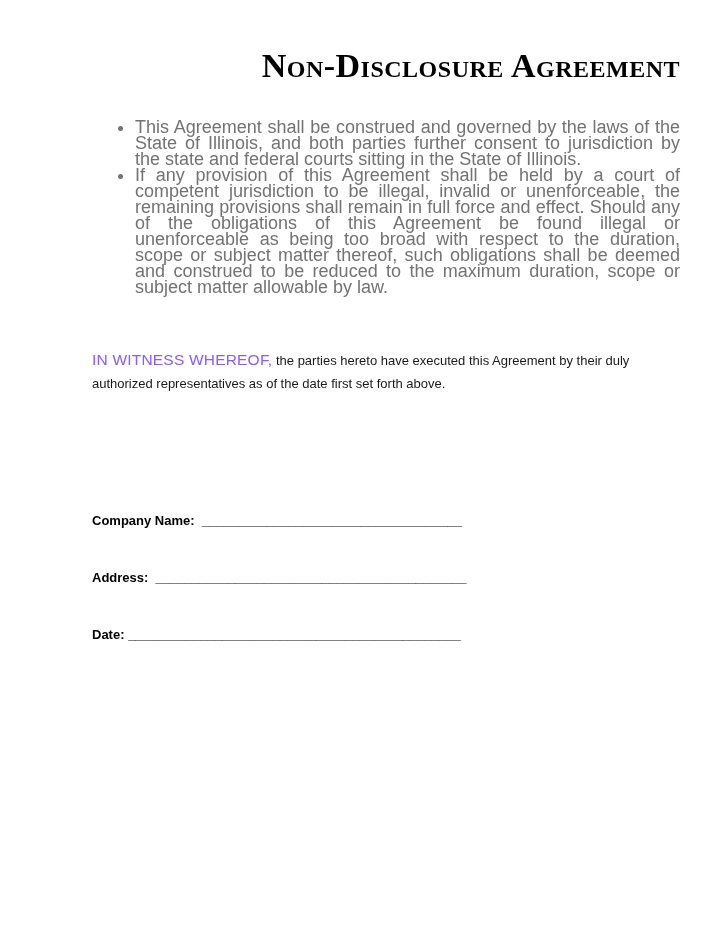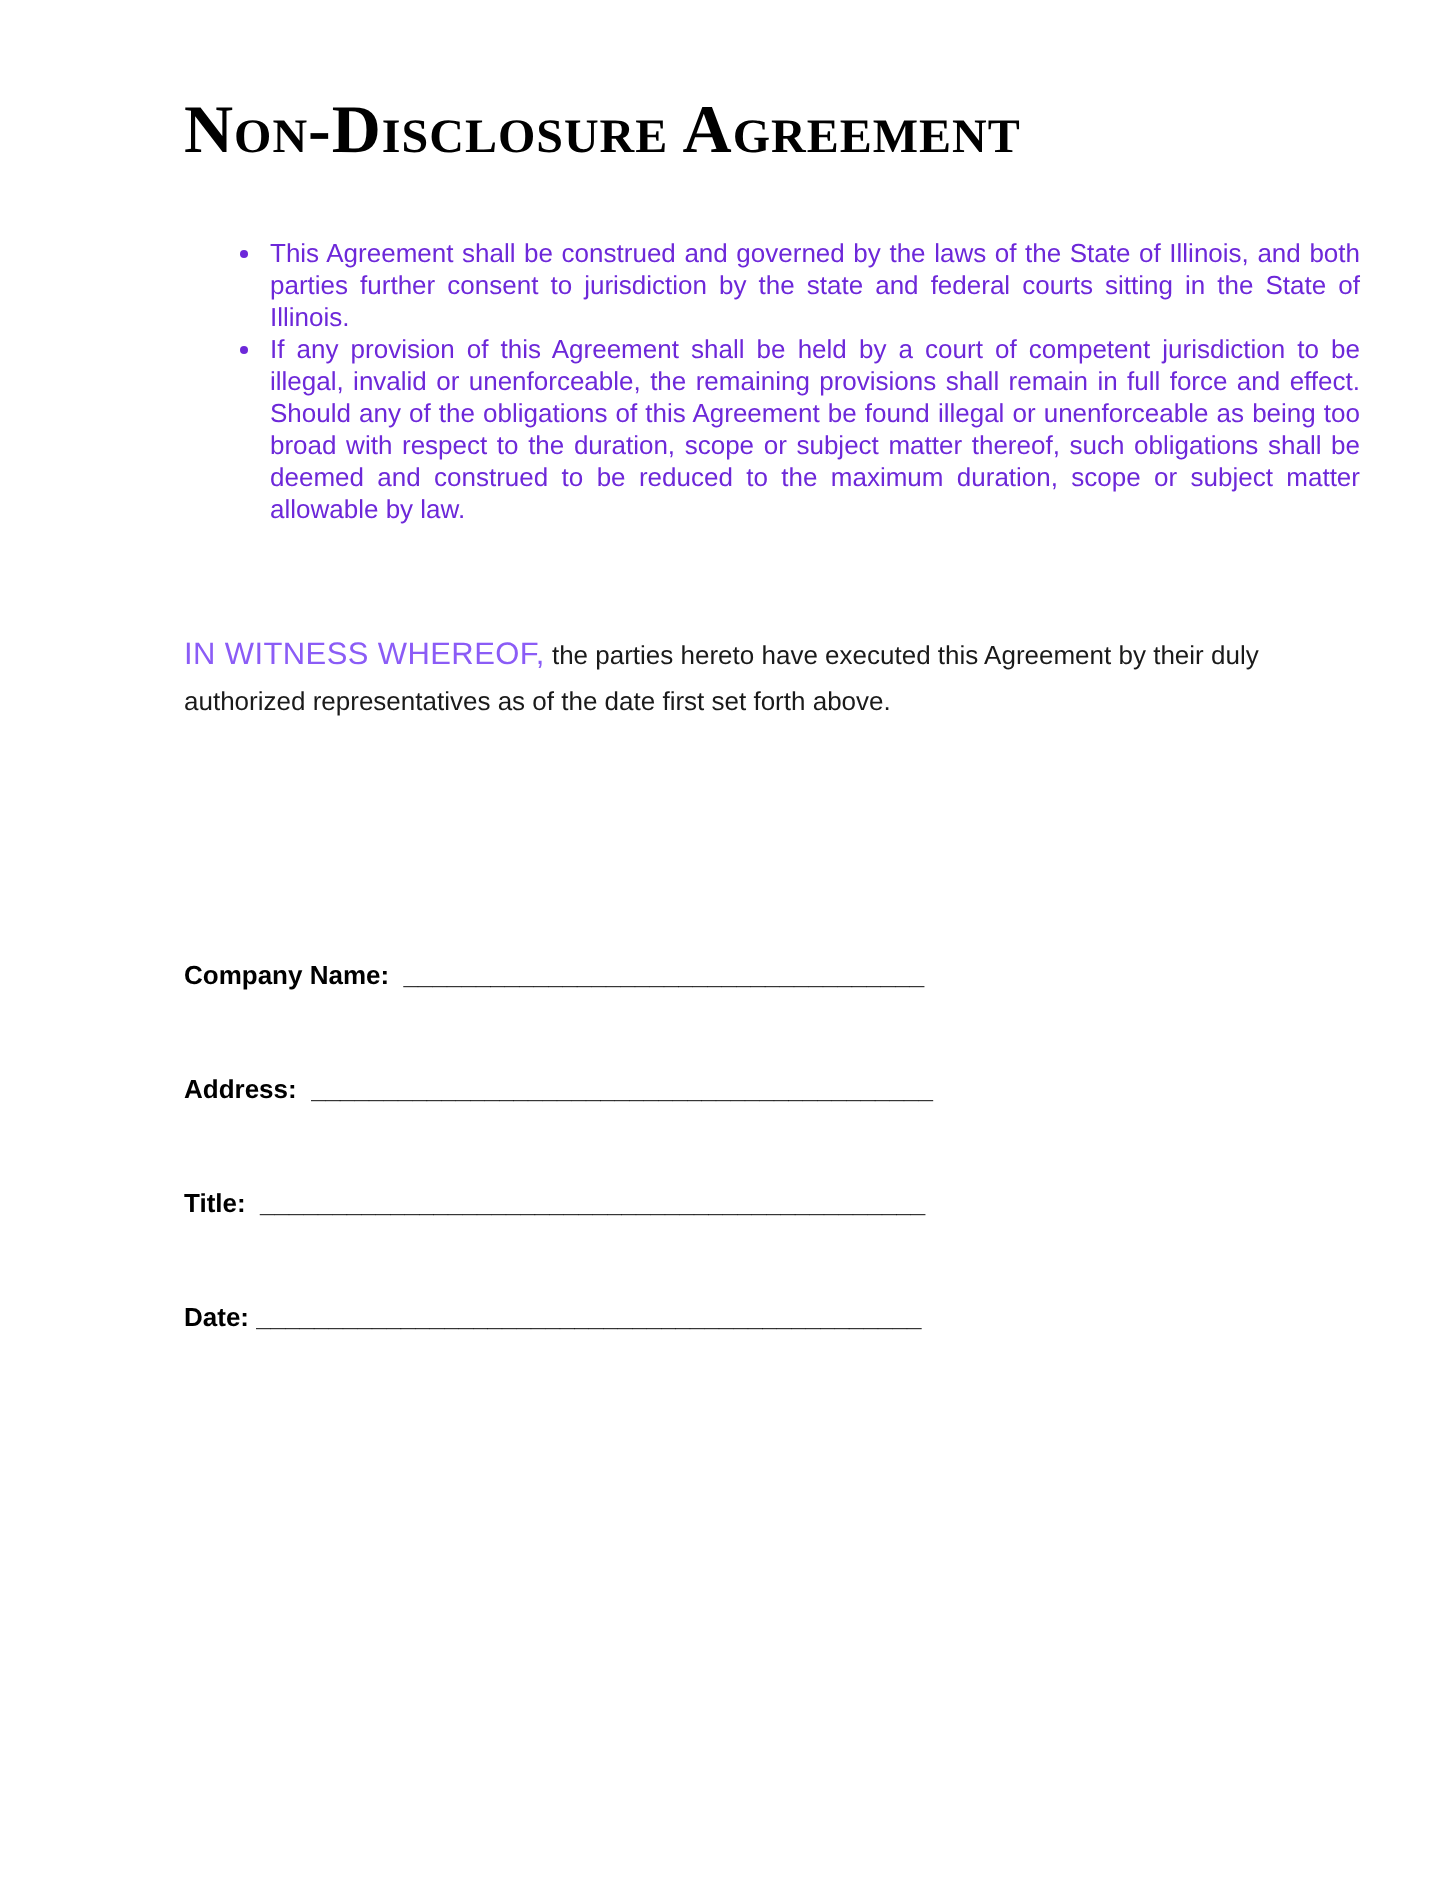--- a/index.html
+++ b/index.html
@@ -18,34 +18,34 @@
       color: #111111;
       overflow: hidden;
     }
     .doc-title {
       font-family: "Liberation Serif", serif;
       font-variant: small-caps;
       font-weight: bold;
       font-size: 34px;
       line-height: 39px;
       letter-spacing: 0.5px;
-      text-align: left;
+      text-align: right;
       color: #000000;
       margin: 0 0 34px 0;
     }
     ul.bullets {
       margin: 0 0 0 24px;
       padding: 0 0 0 19px;
       list-style: disc outside;
     }
     ul.bullets li {
-      font-size: 13px;
+      font-size: 18px;
       line-height: 16px;
       text-align: justify;
-      color: #6d28d9;
+      color: #737373;
     }
     .clause {
       margin: 26px 0 0 0;
       font-size: 13px;
       line-height: 16px;
       text-align: justify;
       color: #1a1a1a;
     }
     .witness {
       margin: 53px 0 0 0;
@@ -86,17 +86,16 @@
     <li>This Agreement shall be construed and governed by the laws of the State of Illinois, and both parties further consent to jurisdiction by the state and federal courts sitting in the State of Illinois.</li>
     <li>If any provision of this Agreement shall be held by a court of competent jurisdiction to be illegal, invalid or unenforceable, the remaining provisions shall remain in full force and effect. Should any of the obligations of this Agreement be found illegal or unenforceable as being too broad with respect to the duration, scope or subject matter thereof, such obligations shall be deemed and construed to be reduced to the maximum duration, scope or subject matter allowable by law.</li>
   </ul>
 
 
   <p class="witness"><span class="witness-lead">IN WITNESS WHEREOF,</span><span> the parties hereto have executed this Agreement by their duly authorized representatives as of the date first set forth above.</span></p>
 
   <div class="fields company-block">
     <div class="field-row"><span class="f-label">Company Name:</span><span class="f-line">  ____________________________________</span></div>
     <div class="field-row"><span class="f-label">Address:</span><span class="f-line">  ___________________________________________</span></div>
-    <div class="field-row"><span class="f-label">Title:</span><span class="f-line">  ______________________________________________</span></div>
     <div class="field-row"><span class="f-label">Date:</span><span class="f-line"> ______________________________________________</span></div>
   </div>
 
 </div>
 
 </body></html>

